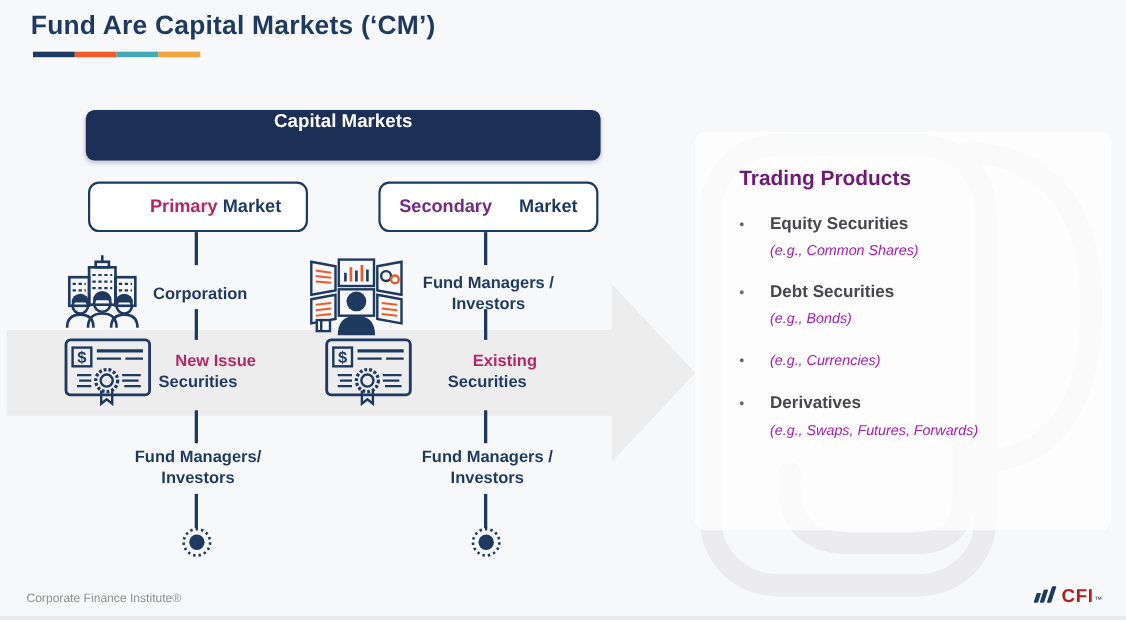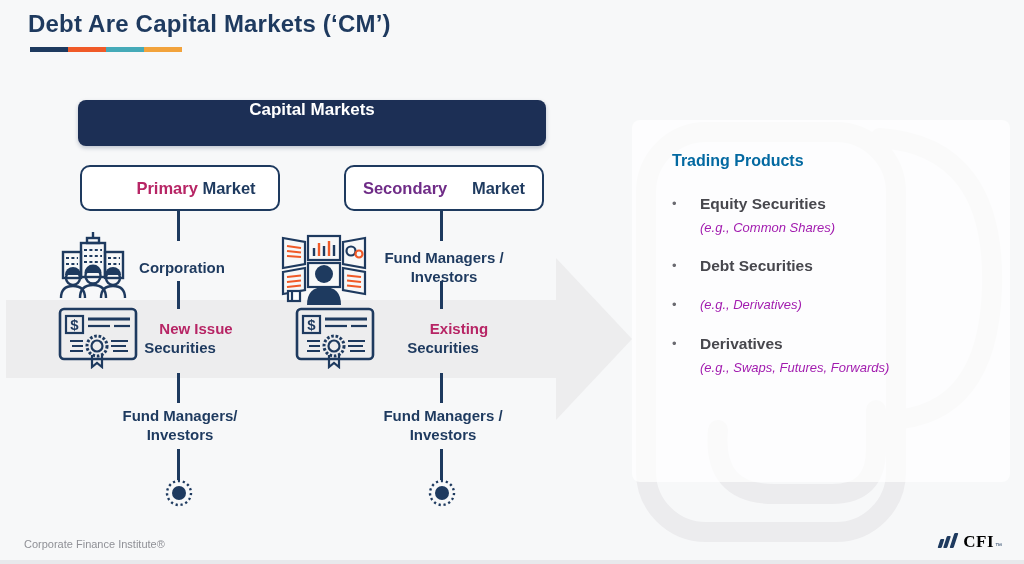--- a/index.html
+++ b/index.html
@@ -56,49 +56,49 @@
 
   .icon { position: absolute; z-index: 3; }
   .icon-corp { left: 54px; top: 231px; }
   .icon-trader { left: 280px; top: 233px; }
   .icon-cert-p { left: 58px; top: 307px; }
   .icon-cert-s { left: 295px; top: 307px; }
 
   
   .tp-panel { position: absolute; left: 632px; top: 120px; width: 378px; height: 362px;
     background: rgba(255,255,255,0.72); border-radius: 8px; z-index: 2; }
-  .tp-heading { position: absolute; left: 40px; top: 32px; font-size: 16px; font-weight: 700; color: #0369a1; }
+  .tp-heading { position: absolute; left: 40px; top: 32px; font-size: 19px; font-weight: 700; color: #701a75; }
   .tp-list { position: absolute; left: 40px; top: 72px; width: 320px; }
   .tp-item { display: flex; margin-bottom: 15px; }
   .tp-bullet { width: 28px; color: #6a6a70; font-size: 13px; line-height: 24px; }
   .tp-name { display: block; font-size: 15.5px; font-weight: 700; color: #47474d; line-height: 24px; }
   .tp-ex { display: block; font-size: 13px; color: #a21caf; line-height: 23px; font-style: italic; }
 
   
   .footer-left { position: absolute; left: 24px; top: 538px; font-size: 11px; color: #8f9096; z-index: 4; }
   .cfi-logo { position: absolute; right: 22px; top: 533px; display: flex; align-items: flex-end; z-index: 4; }
   .cfi-bars { display: flex; align-items: flex-end; margin-right: 5px; padding-bottom: 2px; }
   .cfi-bars i { display: block; width: 4px; background: #1e3a5f; transform: skewX(-18deg); margin-right: 2.5px; border-radius: 1px; }
   .b1 { height: 9px; } .b2 { height: 12px; } .b3 { height: 15px; }
-  .cfi-text { font-size: 17px; font-weight: 700; color: #000000; letter-spacing: 0.5px; line-height: 17px; font-family: Liberation Serif, serif; }
+  .cfi-text { font-size: 17px; font-weight: 700; color: #b91c1c; letter-spacing: 0.5px; line-height: 17px; }
   .cfi-tm { font-size: 7px; color: #1e3a5f; vertical-align: top; line-height: 8px; margin-left: 1px; }
   .bottom-strip { position: absolute; left: 0; bottom: 0; width: 1024px; height: 4px; background: #e8e9ec; }
 </style>
 </head>
 <body>
 
 <div class="slide">
 
   <svg class="watermark" viewBox="0 0 398 458" fill="none" stroke="#ececee" stroke-width="20" stroke-linecap="round">
     <rect x="28" y="30" width="250" height="400" rx="60"></rect>
     <path d="M262 36 q116 8 112 150 q-4 128 -102 132"></path>
     <path d="M100 328 q-6 64 56 64 h58 q44 0 44 -44 v-40"></path>
   </svg>
 
-  <h1 class="page-title">Debt Are Capital Markets (‘CM’)</h1>
+  <h1 class="page-title">Fund Are Capital Markets (‘CM’)</h1>
   <div class="title-underline">
     <span class="u1"></span>
     <span class="u2"></span>
     <span class="u3"></span>
     <span class="u4"></span>
   </div>
 
   <div class="arrow-band"></div>
   <div class="arrow-head"></div>
 
@@ -246,26 +246,27 @@
         <span class="tp-bullet">•</span>
         <div>
             <span class="tp-name">Equity Securities</span>
             <span class="tp-ex">(e.g., Common Shares)</span>
           </div>
       </div>
       <div class="tp-item">
         <span class="tp-bullet">•</span>
         <div>
             <span class="tp-name">Debt Securities</span>
-          </div>
-      </div>
-      <div class="tp-item">
-        <span class="tp-bullet">•</span>
-        <div>
-            <span class="tp-ex">(e.g., Derivatives)</span>
+            <span class="tp-ex">(e.g., Bonds)</span>
+          </div>
+      </div>
+      <div class="tp-item">
+        <span class="tp-bullet">•</span>
+        <div>
+            <span class="tp-ex">(e.g., Currencies)</span>
           </div>
       </div>
       <div class="tp-item">
         <span class="tp-bullet">•</span>
         <div>
             <span class="tp-name">Derivatives</span>
             <span class="tp-ex">(e.g., Swaps, Futures, Forwards)</span>
           </div>
       </div>
     </div>

